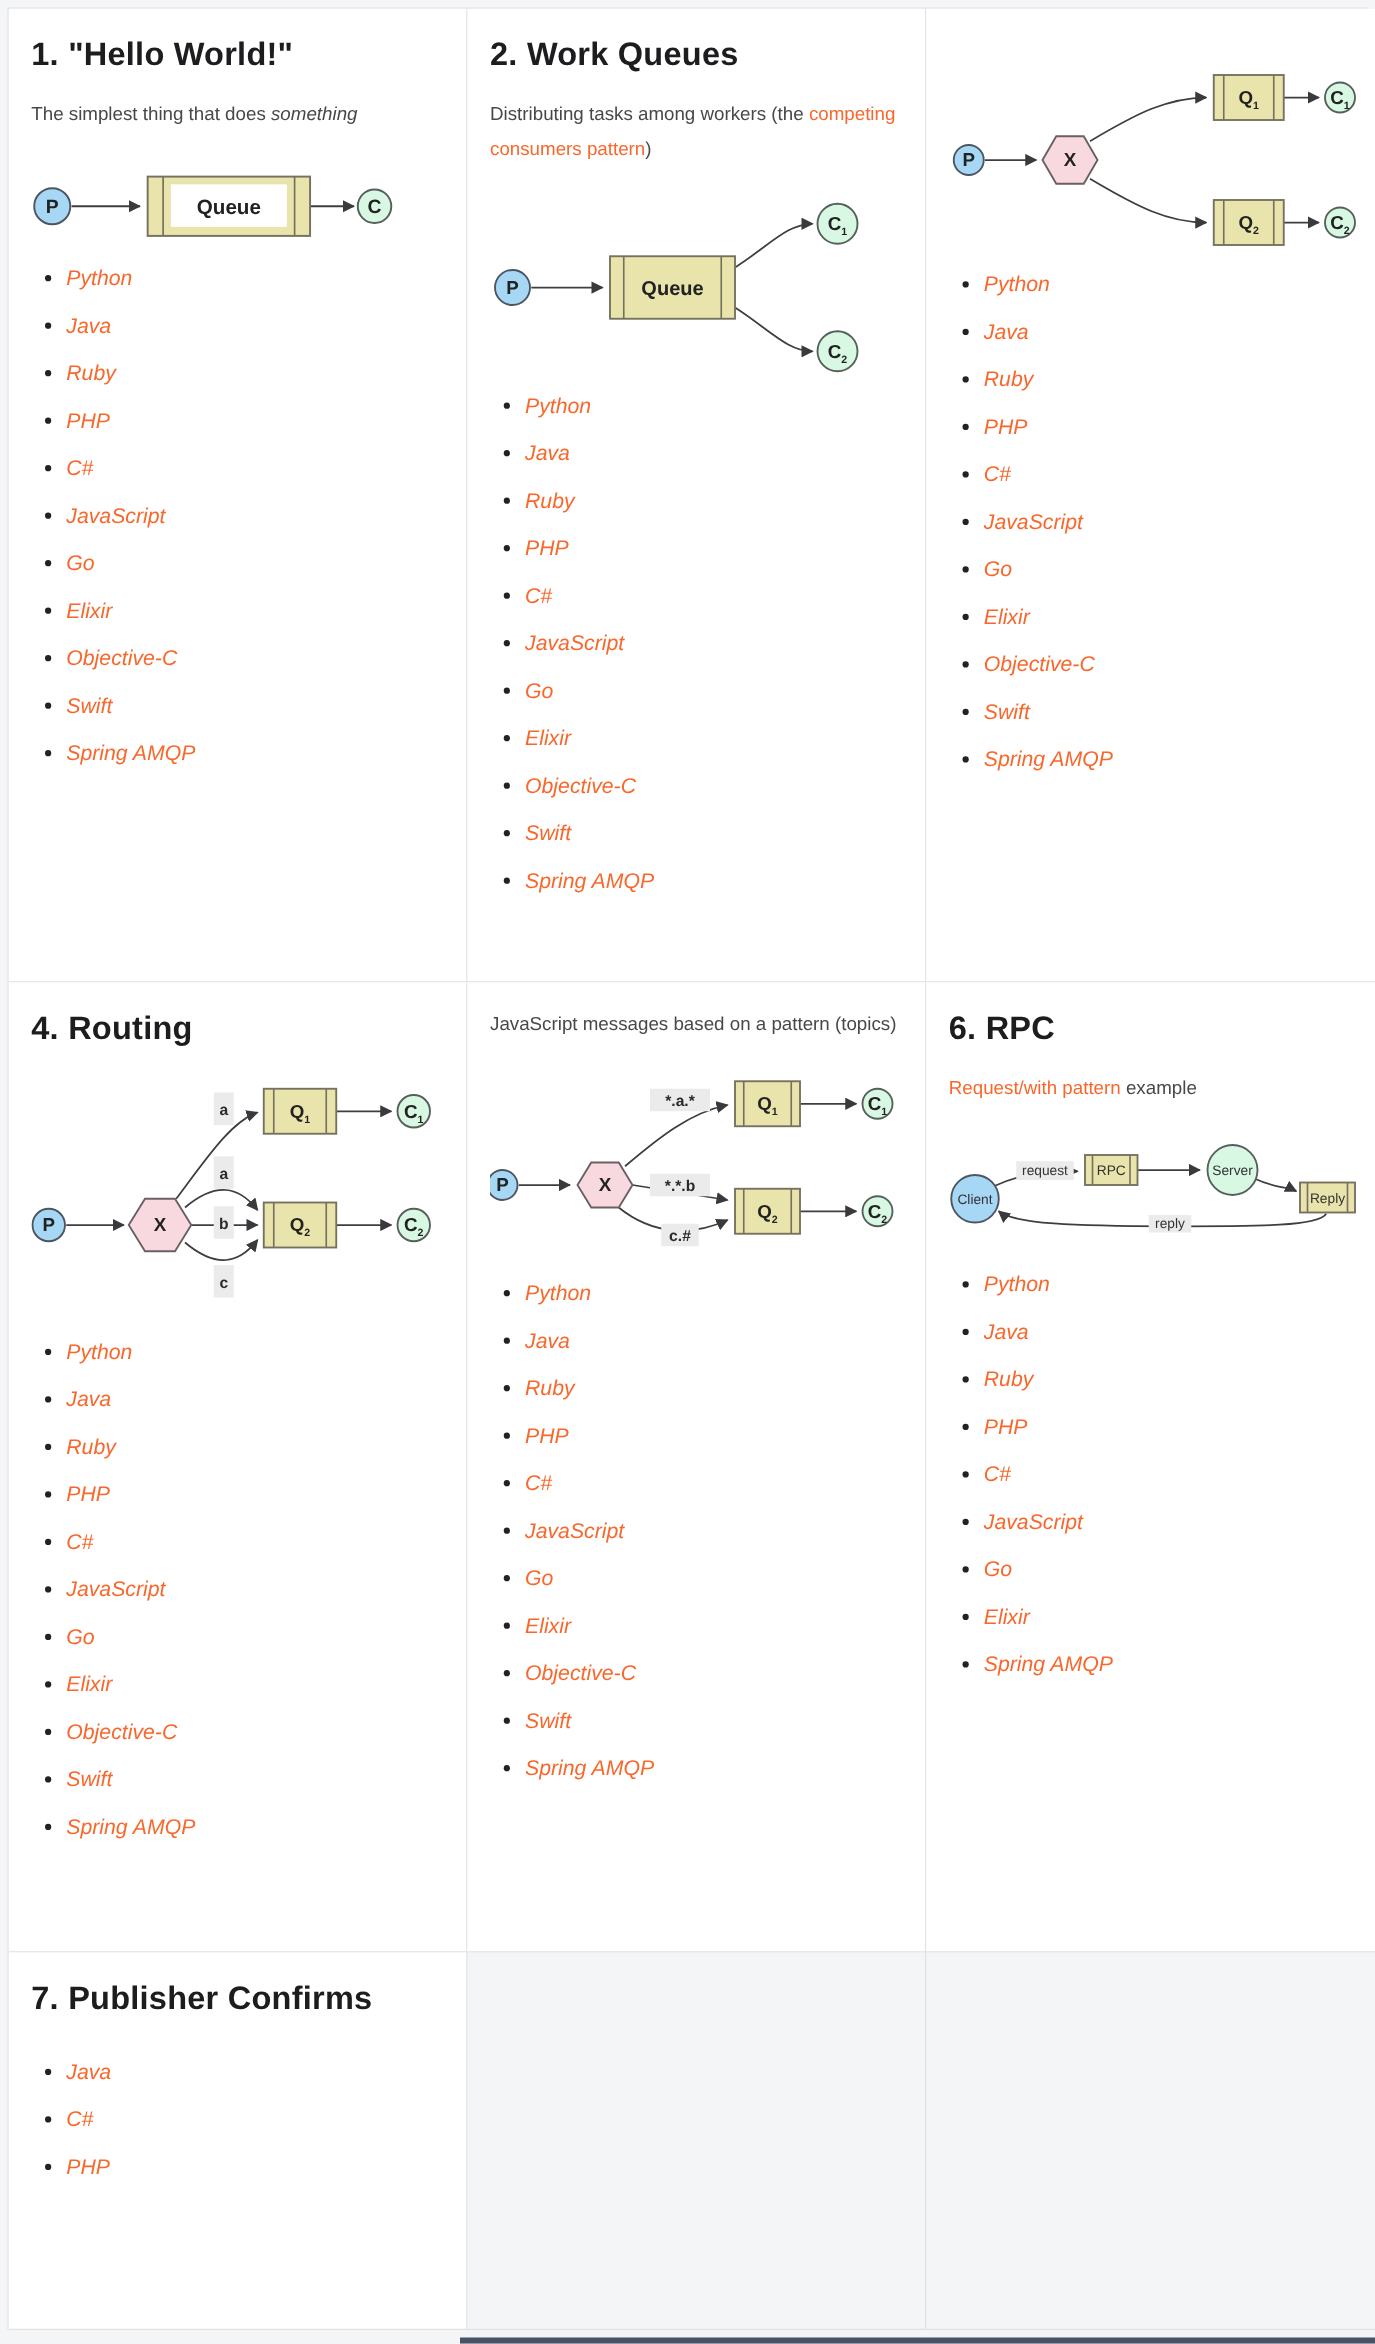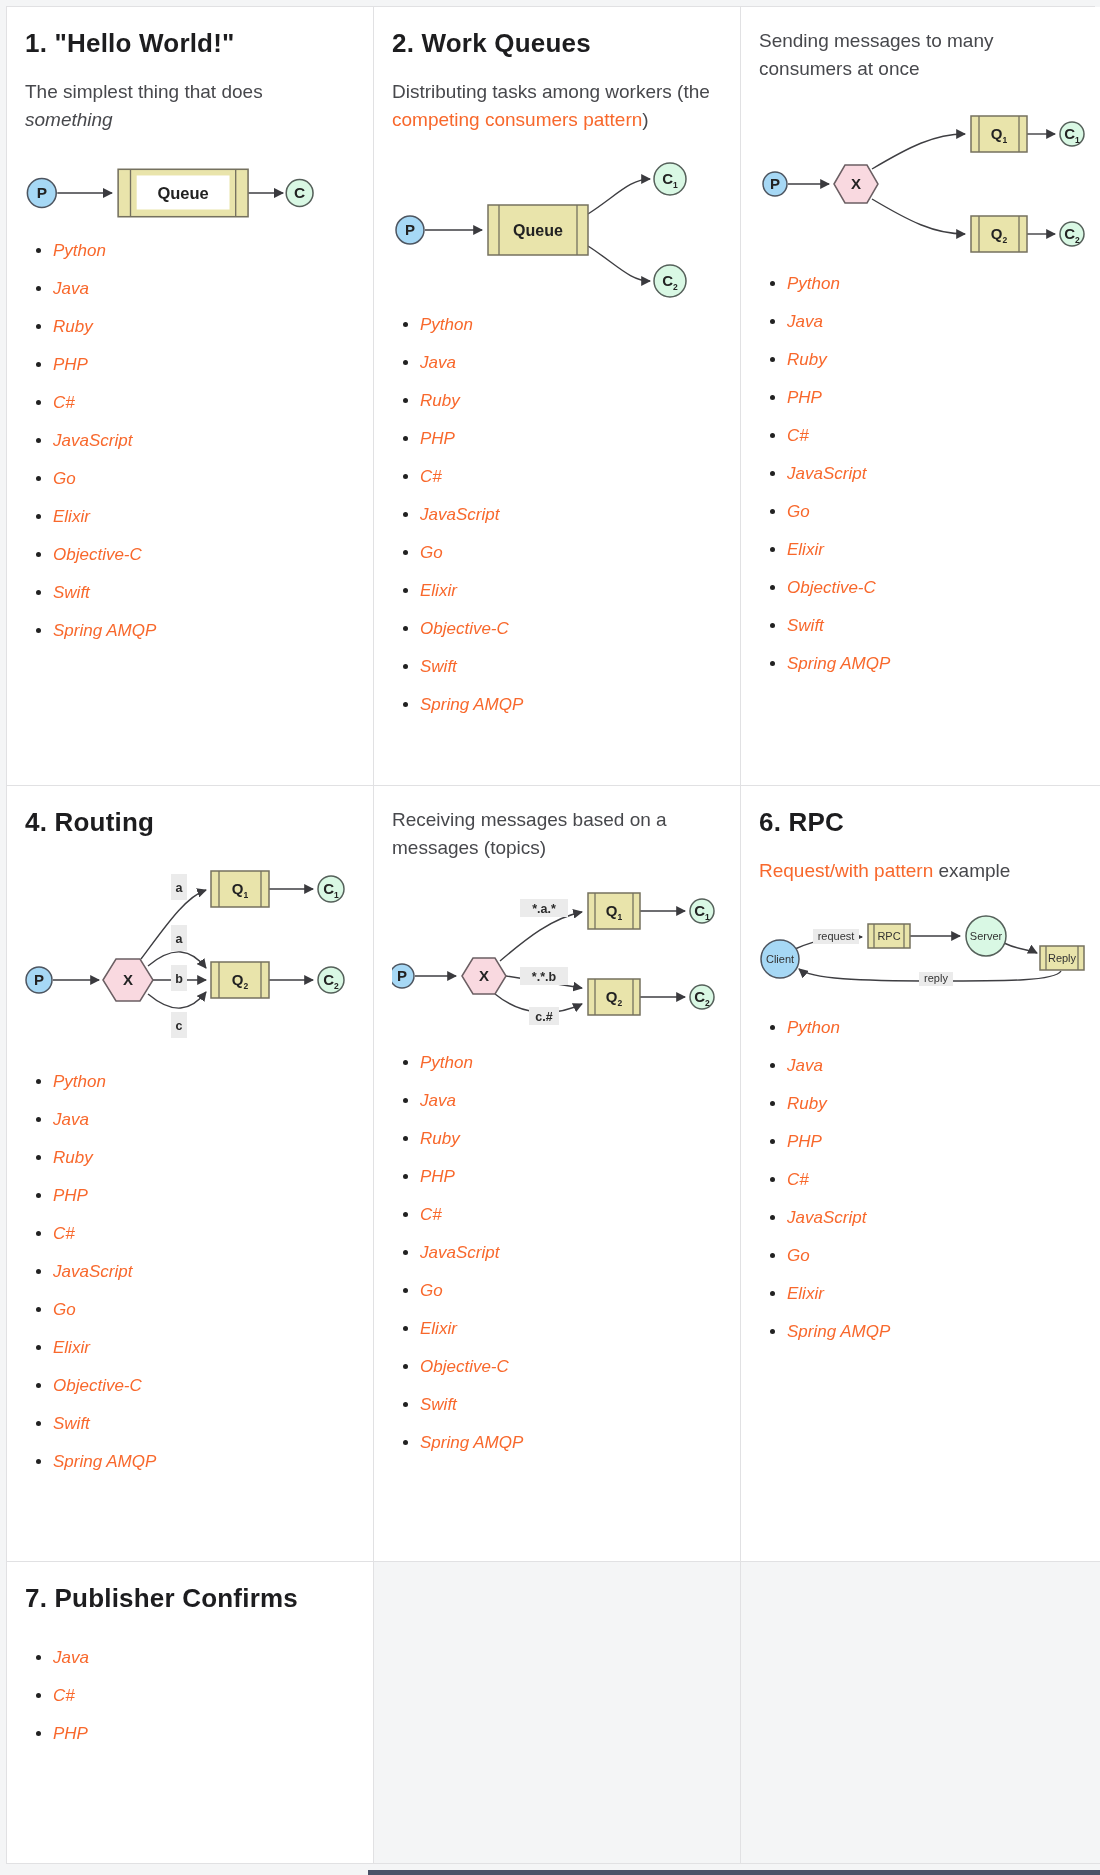--- a/index.html
+++ b/index.html
@@ -21,21 +21,21 @@
     border-bottom:1px solid #e1e1e3;
     box-sizing:border-box;
   }
   .card{background:#ffffff;padding:20px 18px;}
   .empty{background:transparent;}
   h2.card-title{
     margin:0 0 18px 0;
     font-size:26px;line-height:1.25;font-weight:800;
     color:#1d1d1f;letter-spacing:.2px;
   }
-  .desc{margin:0;font-size:19px;line-height:28px;color:#47484c;}
+  .desc{margin:0;font-size:15px;line-height:28px;color:#47484c;}
   .desc em{font-style:italic;}
   a.lnk{color:#f8682c;text-decoration:none;cursor:pointer;}
   .diagram{margin:26px 0 4px 0;}
   .diagram svg{display:block;}
   ul.langs{margin:14px 0 0 0;padding:0 0 0 28px;list-style:disc;font-style:italic;}
   ul.langs li{margin:0 0 17px 0;font-size:17px;line-height:21px;color:#333;}
   ul.langs li::marker{color:#222;}
 
   
   .edge{fill:none;stroke:#3e3e42;stroke-width:1.4px;}
@@ -144,21 +144,20 @@
         <li><a class="lnk" href="#">JavaScript</a></li>
         <li><a class="lnk" href="#">Go</a></li>
         <li><a class="lnk" href="#">Elixir</a></li>
         <li><a class="lnk" href="#">Objective-C</a></li>
         <li><a class="lnk" href="#">Swift</a></li>
         <li><a class="lnk" href="#">Spring AMQP</a></li>
       </ul>
   </section>
 
   <section class="cell card">
-    <p class="desc">Sending messages to many consumers at once</p>
     <div class="diagram">
       <svg width="330" height="150" viewBox="0 0 330 150">
         <defs>
           <marker id="ah3" viewBox="0 0 10 10" refX="9" refY="5" markerWidth="7" markerHeight="7" orient="auto-start-reverse">
             <path d="M0,0 L10,5 L0,10 z" fill="#3a3a3e"></path>
           </marker>
         </defs>
         <line class="edge" x1="29" y1="75" x2="70" y2="75" marker-end="url(#ah3)"></line>
         <path class="edge" d="M113,60 C150,38 175,25 206,25" marker-end="url(#ah3)"></path>
         <path class="edge" d="M113,90 C150,112 175,125 206,125" marker-end="url(#ah3)"></path>
@@ -280,21 +279,21 @@
         <li><a class="lnk" href="#">JavaScript</a></li>
         <li><a class="lnk" href="#">Go</a></li>
         <li><a class="lnk" href="#">Elixir</a></li>
         <li><a class="lnk" href="#">Objective-C</a></li>
         <li><a class="lnk" href="#">Swift</a></li>
         <li><a class="lnk" href="#">Spring AMQP</a></li>
       </ul>
   </section>
 
   <section class="cell card">
-    <p class="desc">Receiving messages based on a messages (topics)</p>
+    <p class="desc">JavaScript messages based on a pattern (topics)</p>
     <div class="diagram">
       <svg width="330" height="150" viewBox="0 0 330 150">
         <defs>
           <marker id="ah5" viewBox="0 0 10 10" refX="9" refY="5" markerWidth="7" markerHeight="7" orient="auto-start-reverse">
             <path d="M0,0 L10,5 L0,10 z" fill="#3a3a3e"></path>
           </marker>
         </defs>
         <line class="edge" x1="23" y1="88" x2="64" y2="88" marker-end="url(#ah5)"></line>
         <path class="edge" d="M108,73 C135,50 160,30 190,24" marker-end="url(#ah5)"></path>
         <path class="edge" d="M114,88 C140,92 165,96 190,100" marker-end="url(#ah5)"></path>

